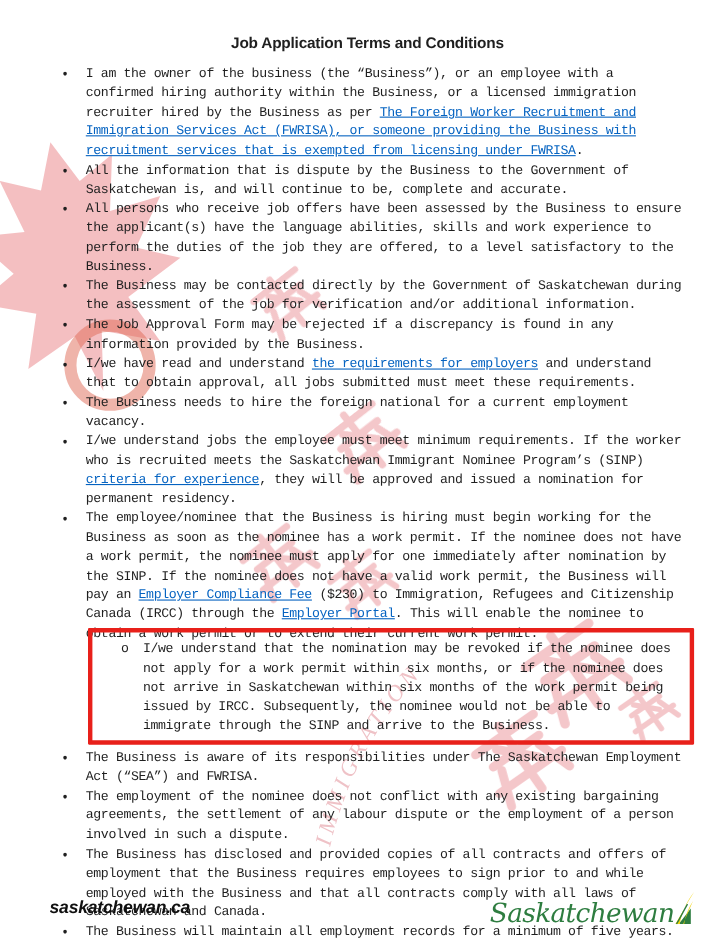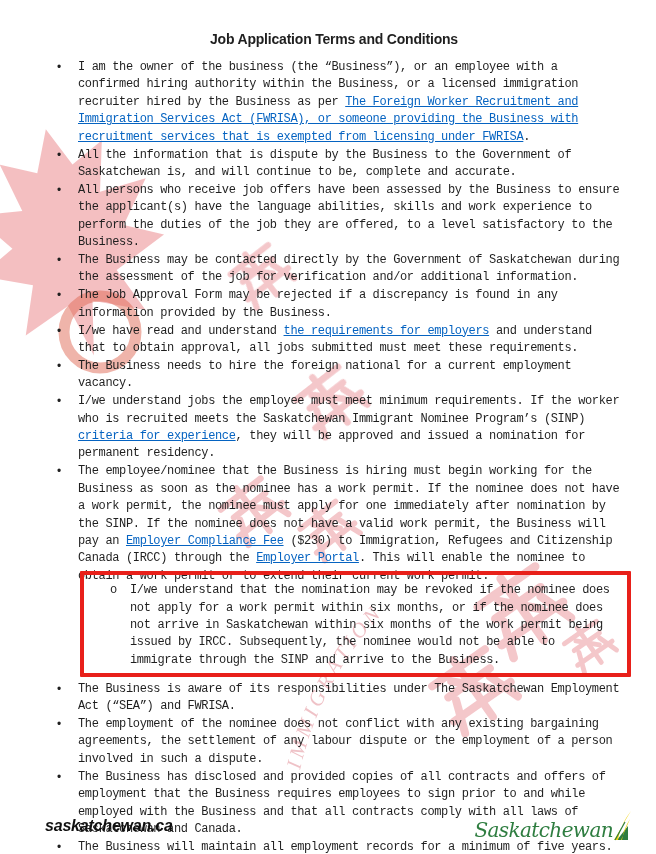--- a/index.html
+++ b/index.html
@@ -36,21 +36,21 @@
   .footer-site{
     position:absolute; left:45px; bottom:20px; z-index:2;
     font-style:italic; font-weight:bold; font-size:16px; letter-spacing:-0.2px; color:#101010;
   }
   .logo{
     position:absolute; right:24px; bottom:13px; z-index:2;
     display:flex; align-items:flex-end;
   }
   .logo-word{
     font-family:"DejaVu Serif", serif; font-style:italic;
-    font-size:20px; line-height:22px; color:var(--green,#2e7d40); letter-spacing:-0.6px;
+    font-size:24px; line-height:22px; color:var(--green,#2e7d40); letter-spacing:-0.6px;
   }
   .logo-ic{margin-left:-2px; margin-bottom:0px;}
 </style>
 </head>
 <body>
 
 <div class="page" style="--text: #1f1f1f; --link: #0563c1; --box: #e8201a; --green: #2e7d40;">
 
   <svg class="wm" width="656" height="854" viewBox="0 0 656 854">
     <defs>

